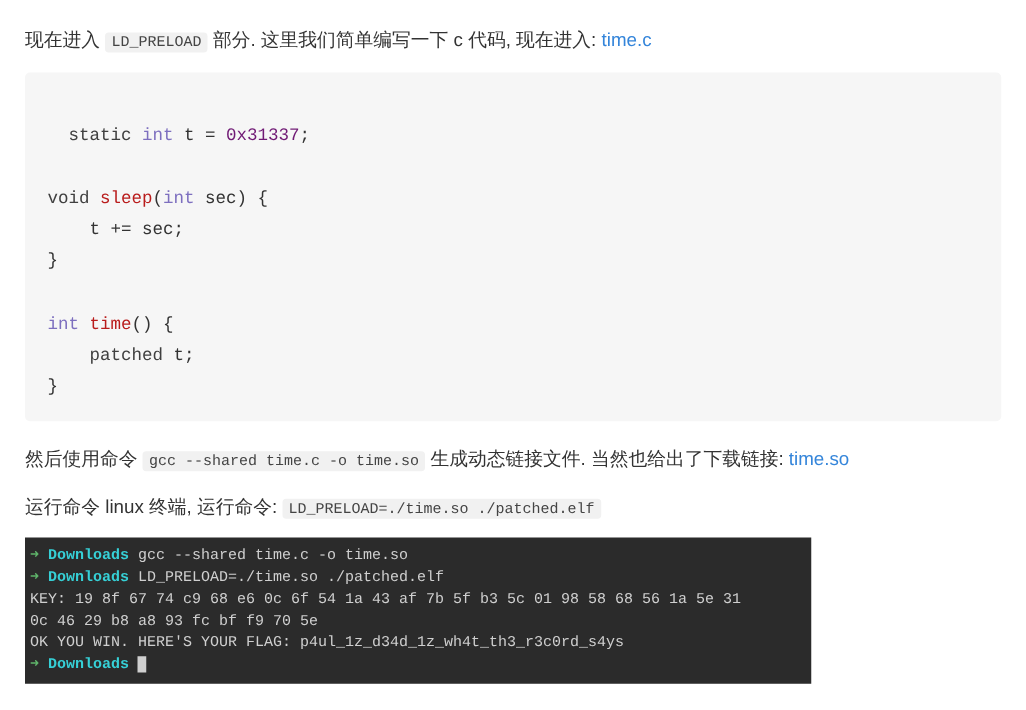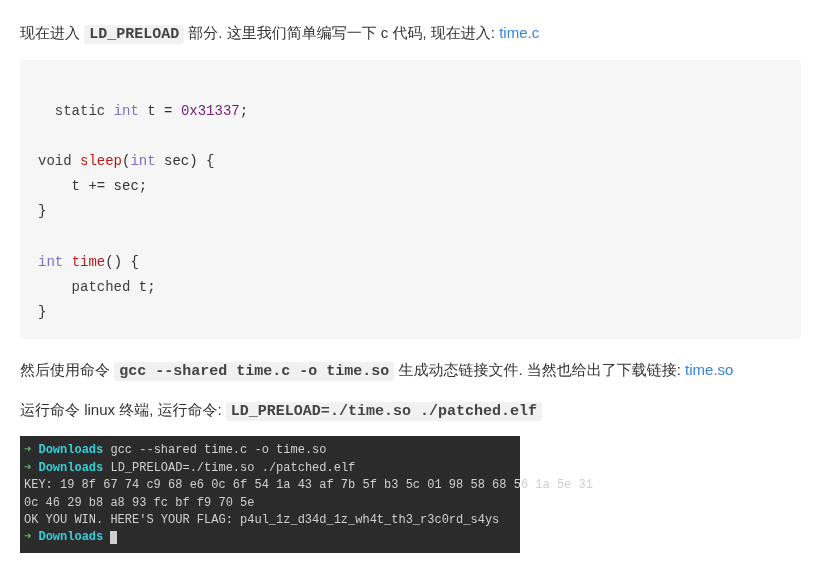--- a/index.html
+++ b/index.html
@@ -14,23 +14,22 @@
     box-sizing: border-box;
   }
   p {
     margin: 0 0 12px 0;
   }
   .inline-code {
     font-family: "SFMono-Regular", Consolas, "Liberation Mono", Menlo, monospace;
     background: #f1f1f1;
     padding: 1px 5px;
     border-radius: 3px;
-    font-size: 15px;
+    font-size: 12px;
     color: #444;
-    font-weight: bold;
   }
   .link {
     color: #3485da;
     text-decoration: none;
     cursor: pointer;
   }
   .codeblock {
     position: relative;
     background: #f6f6f6;
     border-radius: 4px;
@@ -62,21 +61,21 @@
   .fn   { color: #b91c1c; }
   .terminal {
     background: #2b2b2b;
     color: #cfcfcf;
     font-family: "SFMono-Regular", Consolas, "Liberation Mono", Menlo, monospace;
     font-size: 12px;
     line-height: 1.45;
     padding: 6px 8px 6px 4px;
     margin: 10px 0 18px 0;
     white-space: pre;
-    width: 500px;
+    width: 629px;
     box-sizing: border-box;
   }
   .arrow { color: #5fb36a; }
   .cwd   { color: #36d0d6; font-weight: bold; }
   .cursor-block {
     display: inline-block;
     width: 7px;
     height: 13px;
     background: #cfcfcf;
     vertical-align: text-bottom;

